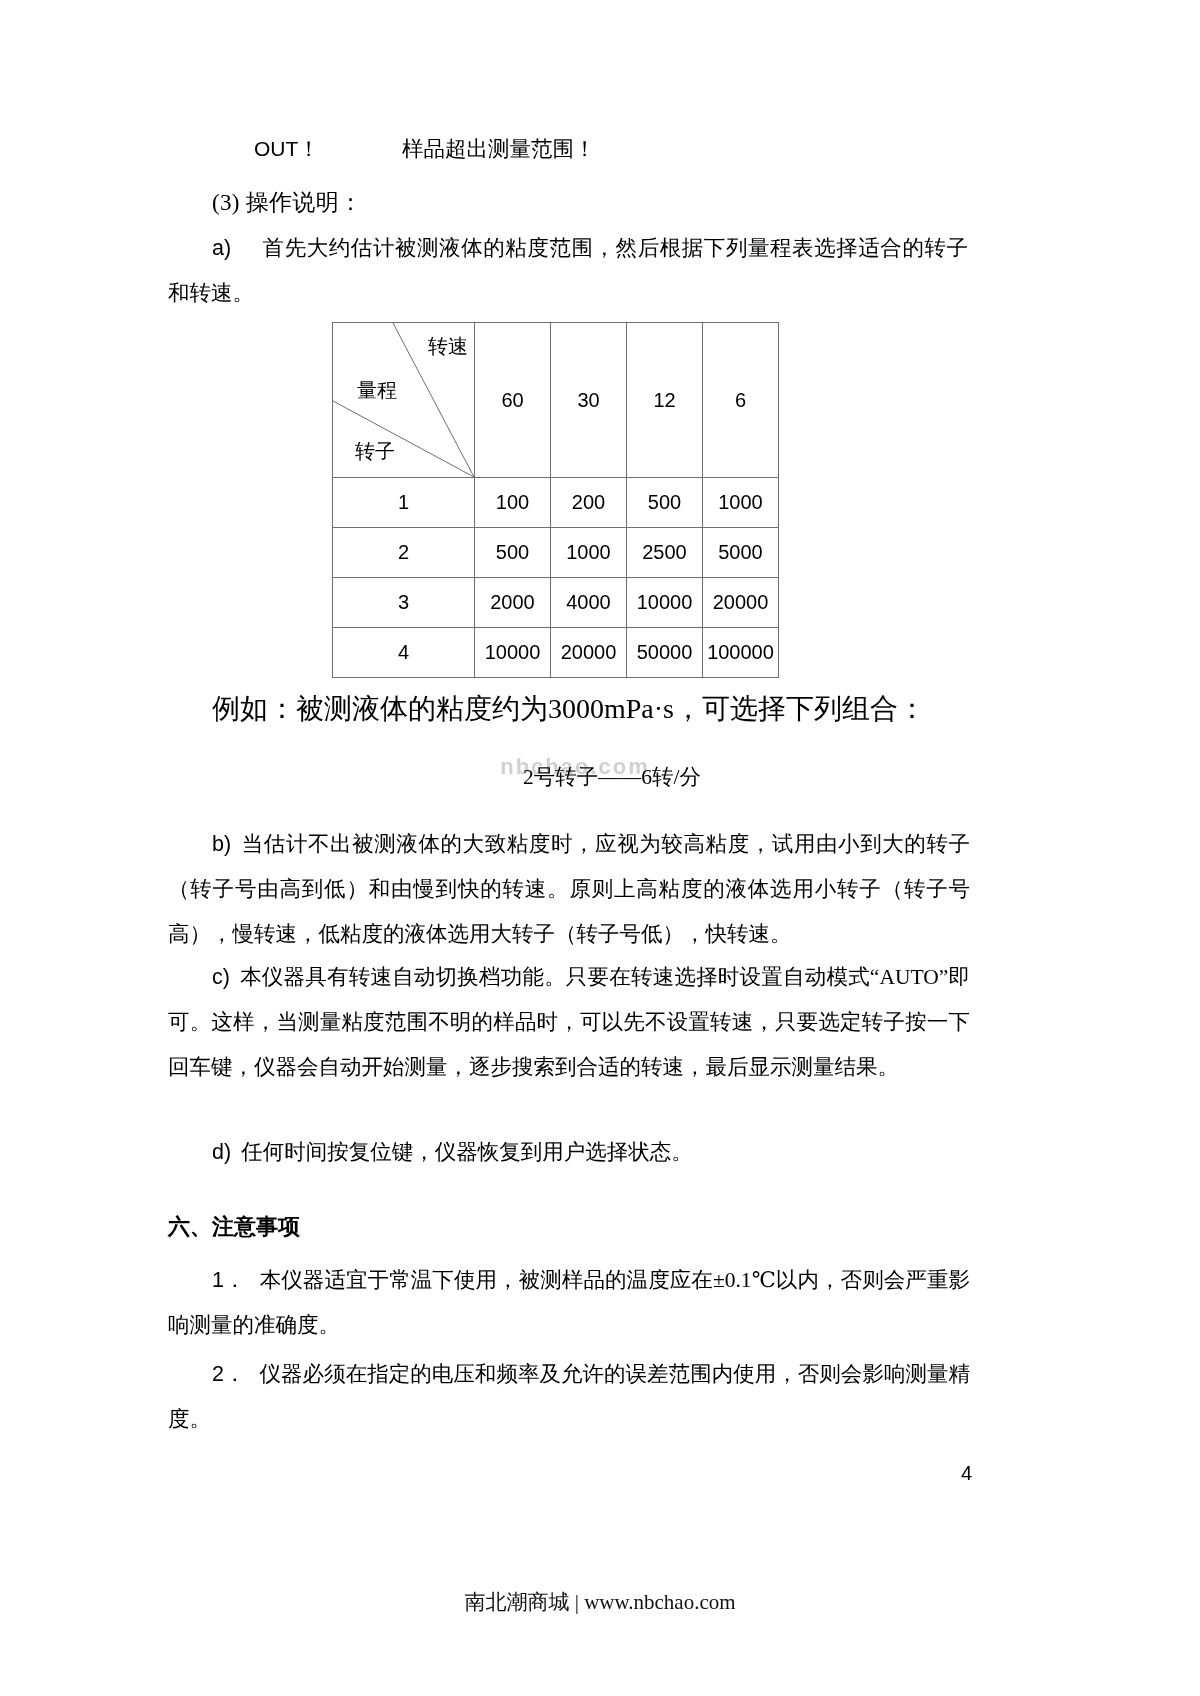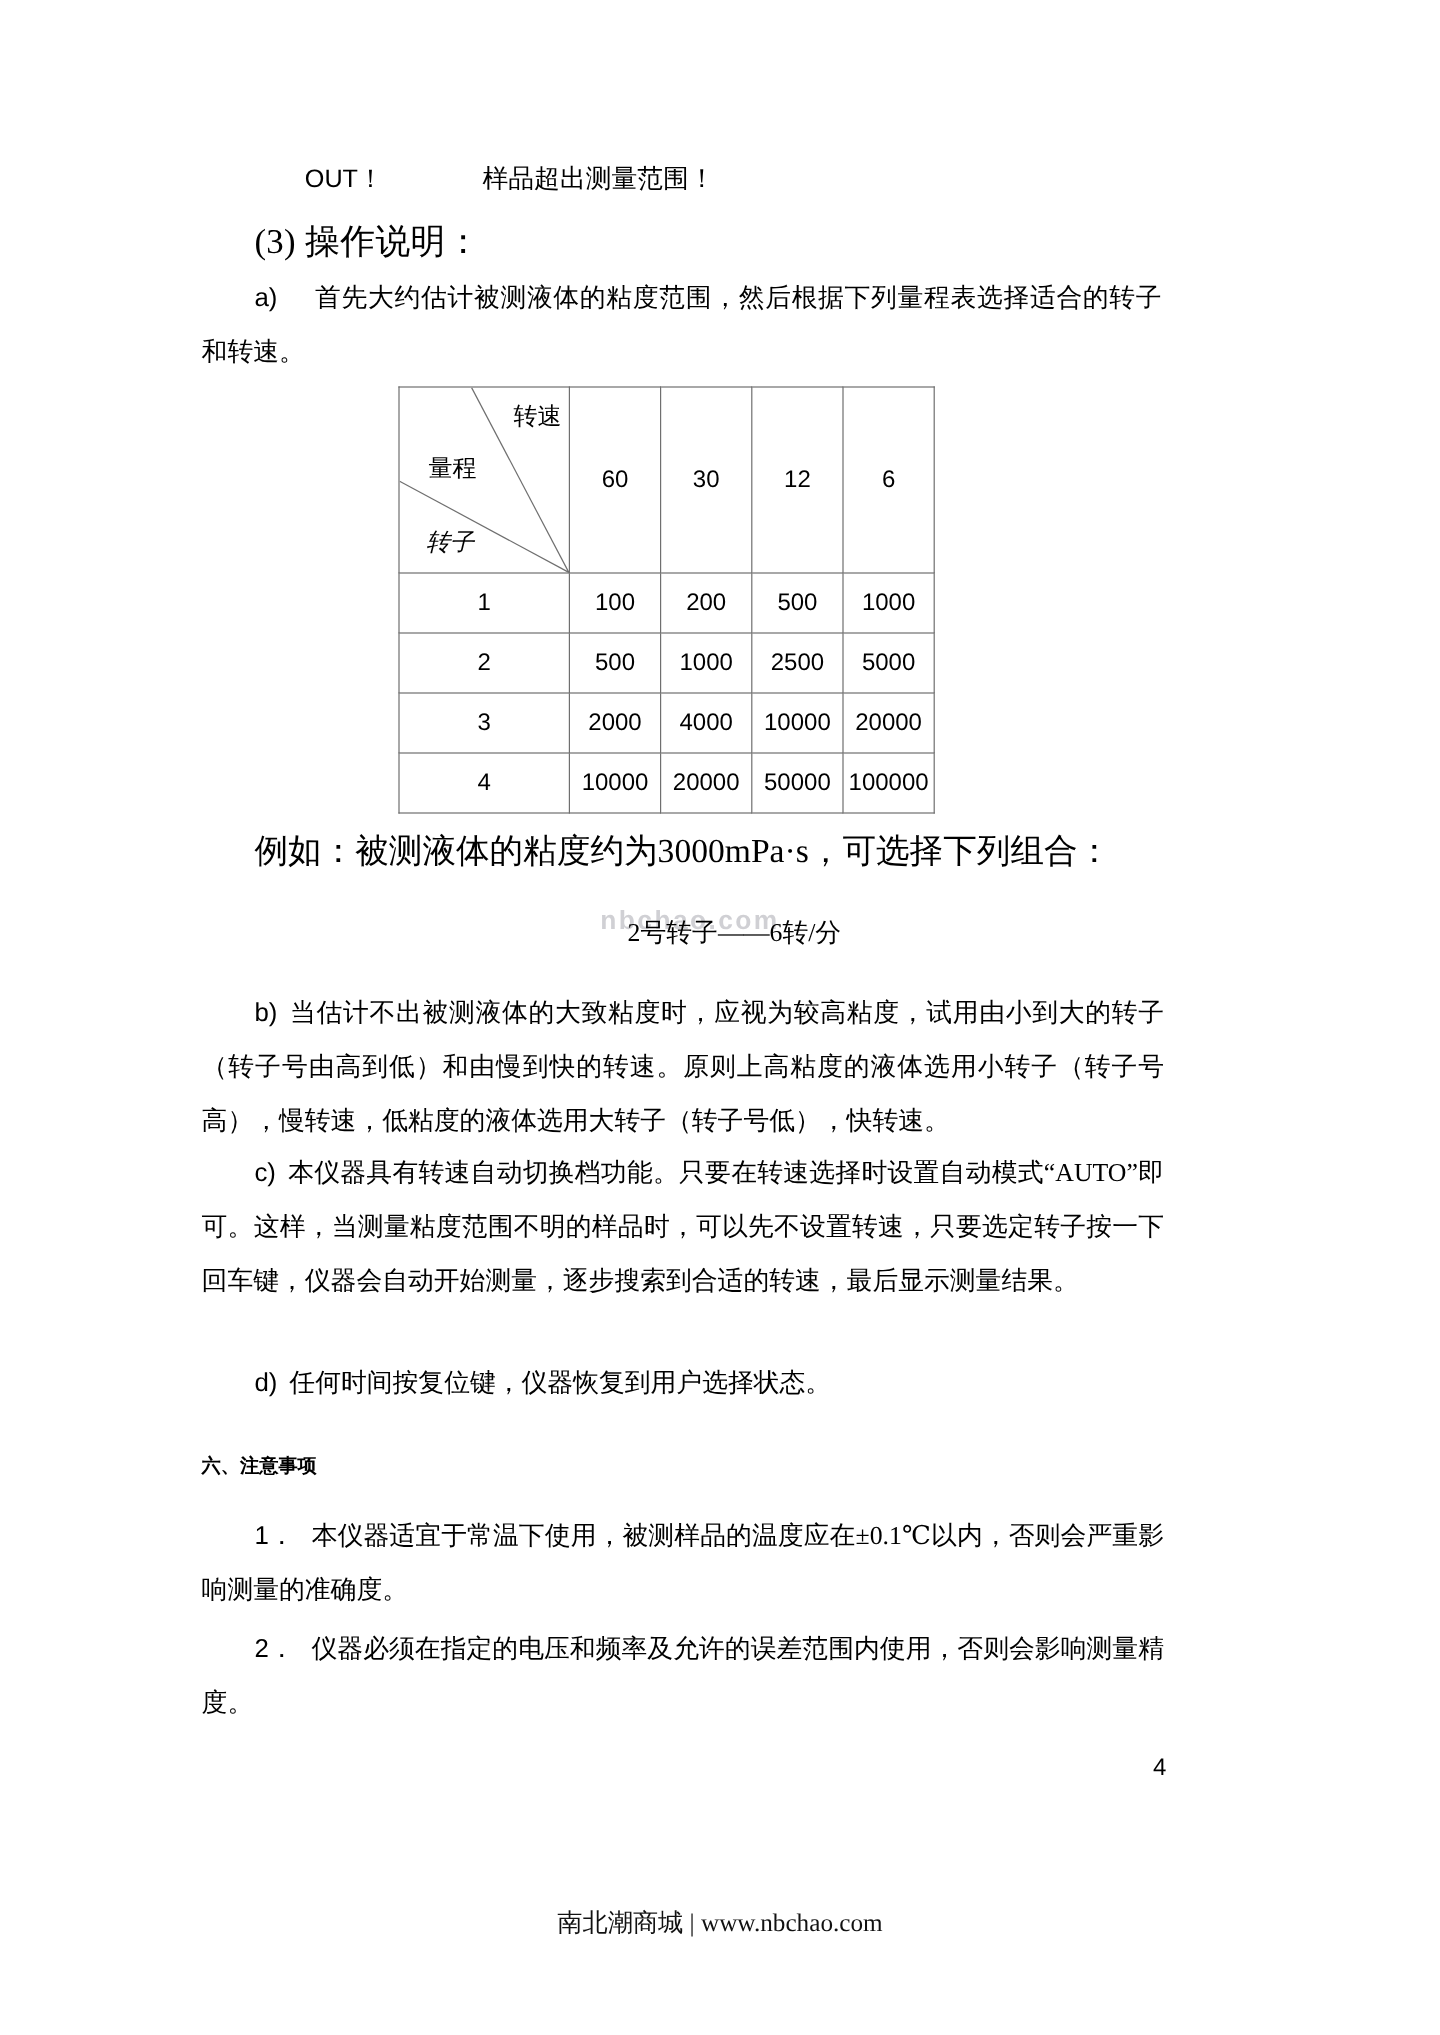--- a/index.html
+++ b/index.html
@@ -16,21 +16,21 @@
 
   .page {
     position: relative;
     width: 1200px;
     height: 1192px;
     padding: 0;
   }
 
   
   .line {
-    font-size: 29px;
+    font-size: 23px;
     line-height: 45px;
     letter-spacing: 0.3px;
     white-space: nowrap;
   }
   .para {
     font-size: 21.5px;
     line-height: 45px;
     text-align: justify;
     text-justify: inter-ideograph;
   }
@@ -105,21 +105,21 @@
     display: block;
   }
   .lbl {
     position: absolute;
     font-size: 20px;
     white-space: nowrap;
     font-family: "Liberation Serif", "DejaVu Serif", serif;
   }
   .lbl-speed { right: 6px; top: 10px; }
   .lbl-range { left: 24px; top: 54px; }
-  .lbl-rotor { left: 22px; bottom: 12px; font-style: italic; }
+  .lbl-rotor { left: 22px; bottom: 12px; }
 
   
   .l-example {
     position: absolute;
     left: 212px;
     top: 690px;
     font-size: 28px;
     white-space: nowrap;
   }
   .l-ex1 {
@@ -186,21 +186,21 @@
   .blk-d { top: 1130px; }
 
   .tagged { text-indent: 44px; }
   .tag { font-family: "Liberation Sans", "DejaVu Sans", sans-serif; }
 
   
   .sect {
     position: absolute;
     left: 168px;
     top: 1212px;
-    font-size: 16px;
+    font-size: 22px;
     font-weight: bold;
     white-space: nowrap;
   }
   .blk-n1 { top: 1258px; }
   .blk-n2 { top: 1352px; }
 
   .num { font-family: "Liberation Sans", "DejaVu Sans", sans-serif; }
 
   
   .pagenum {

